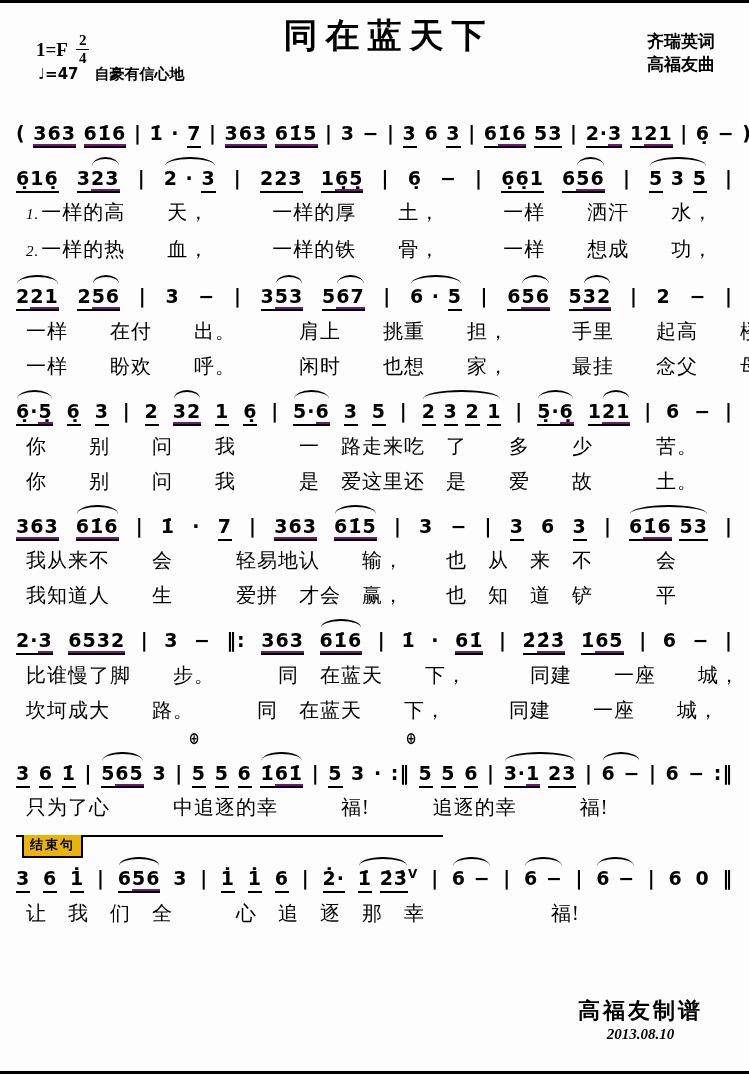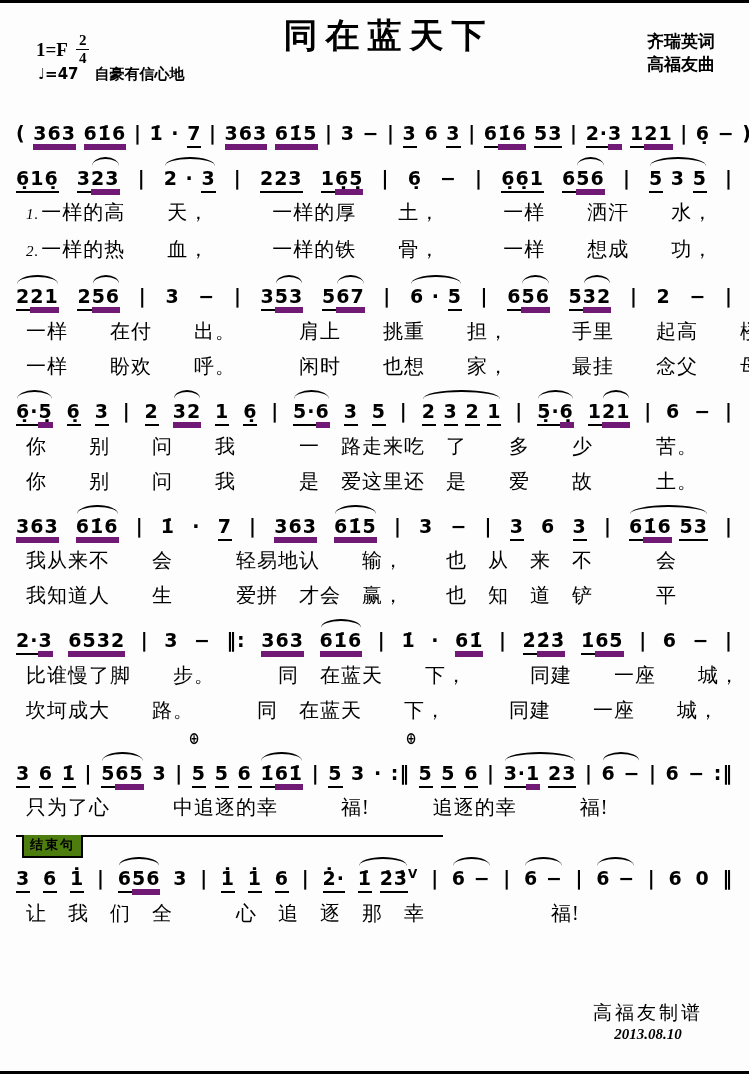--- a/index.html
+++ b/index.html
@@ -50,21 +50,21 @@
     font-size:19px;font-weight:bold;
     letter-spacing:1px;
     white-space:nowrap;
     text-align:justify;
     
     text-align-last:justify;
     font-family:"DejaVu Sans",sans-serif;
     line-height:1.35;
   }
   .u1{border-bottom:2px solid #000;padding-bottom:2px;}
-  .u2{border-bottom:6px solid #701a75;}
+  .u2{border-bottom:2px solid #701a75;}
   .slur{position:relative;display:inline-block;padding-top:1px;}
   .slur::before{
     content:'';position:absolute;left:1px;right:1px;top:-8px;height:7px;
     border-top:2px solid #000;
     border-radius:50% 50% 0 0 / 100% 100% 0 0;
   }
   .sup{font-size:12px;vertical-align:super;font-weight:bold;}
   
   .lyric{
     padding:2px 26px 2px 26px;
@@ -76,30 +76,30 @@
   
   .coda-row{position:relative;height:18px;}
   .coda{position:absolute;top:0;font-size:17px;font-weight:bold;transform:scaleX(.75);}
   
   .ending-row{position:relative;height:22px;margin-top:4px;}
   .ending-line{position:absolute;left:16px;top:6px;width:57%;border-top:2px solid #000;height:16px;}
   .ending-label{
     position:absolute;left:6px;top:-2px;
     border:2px solid #000;border-top:none;
     font-size:13px;font-weight:bold;padding:1px 6px 2px;
-    background:#4d7c0f;letter-spacing:2px;
+    background:#eab308;letter-spacing:2px;
     font-family:"DejaVu Sans",sans-serif;
   }
   
   .footer{
     position:absolute;right:46px;bottom:28px;
     text-align:center;
     font-family:"Liberation Serif",serif;
   }
-  .footer .credit{font-size:19px;font-weight:normal;letter-spacing:3px;}
+  .footer .credit{font-size:22px;font-weight:bold;letter-spacing:3px;}
   .footer .date{font-size:15px;font-style:italic;font-weight:bold;}
 </style>
 </head>
 <body>
 
 <div class="page">
 
   <div class="header">
     <div class="keytime">
       <span>1=F</span>

